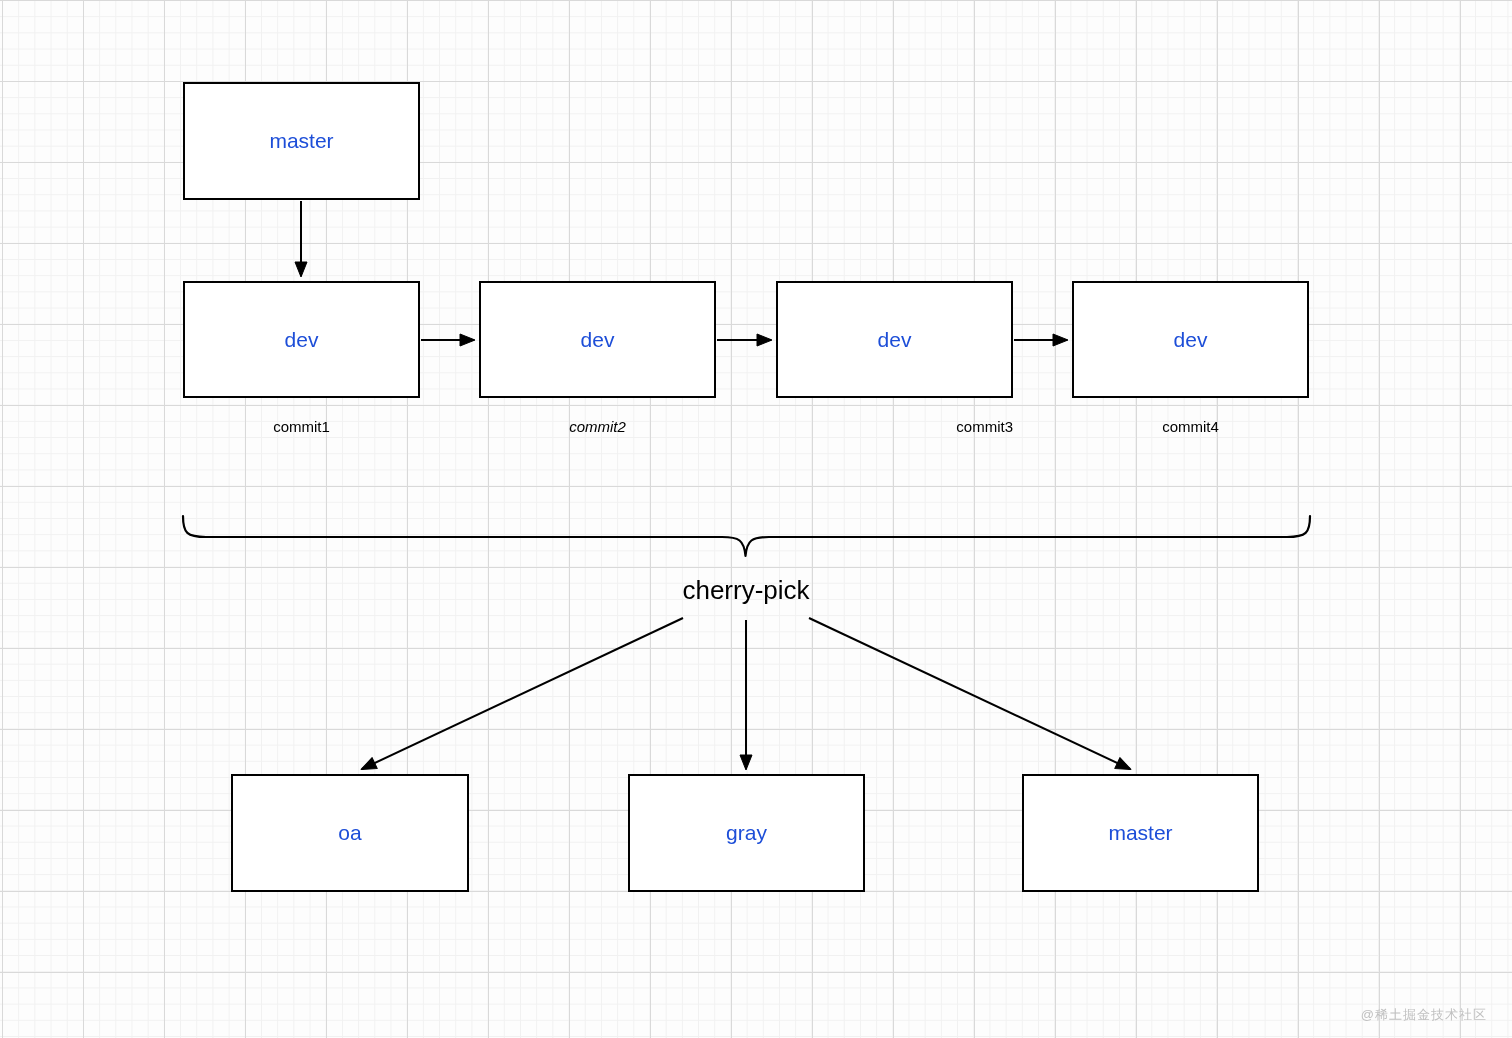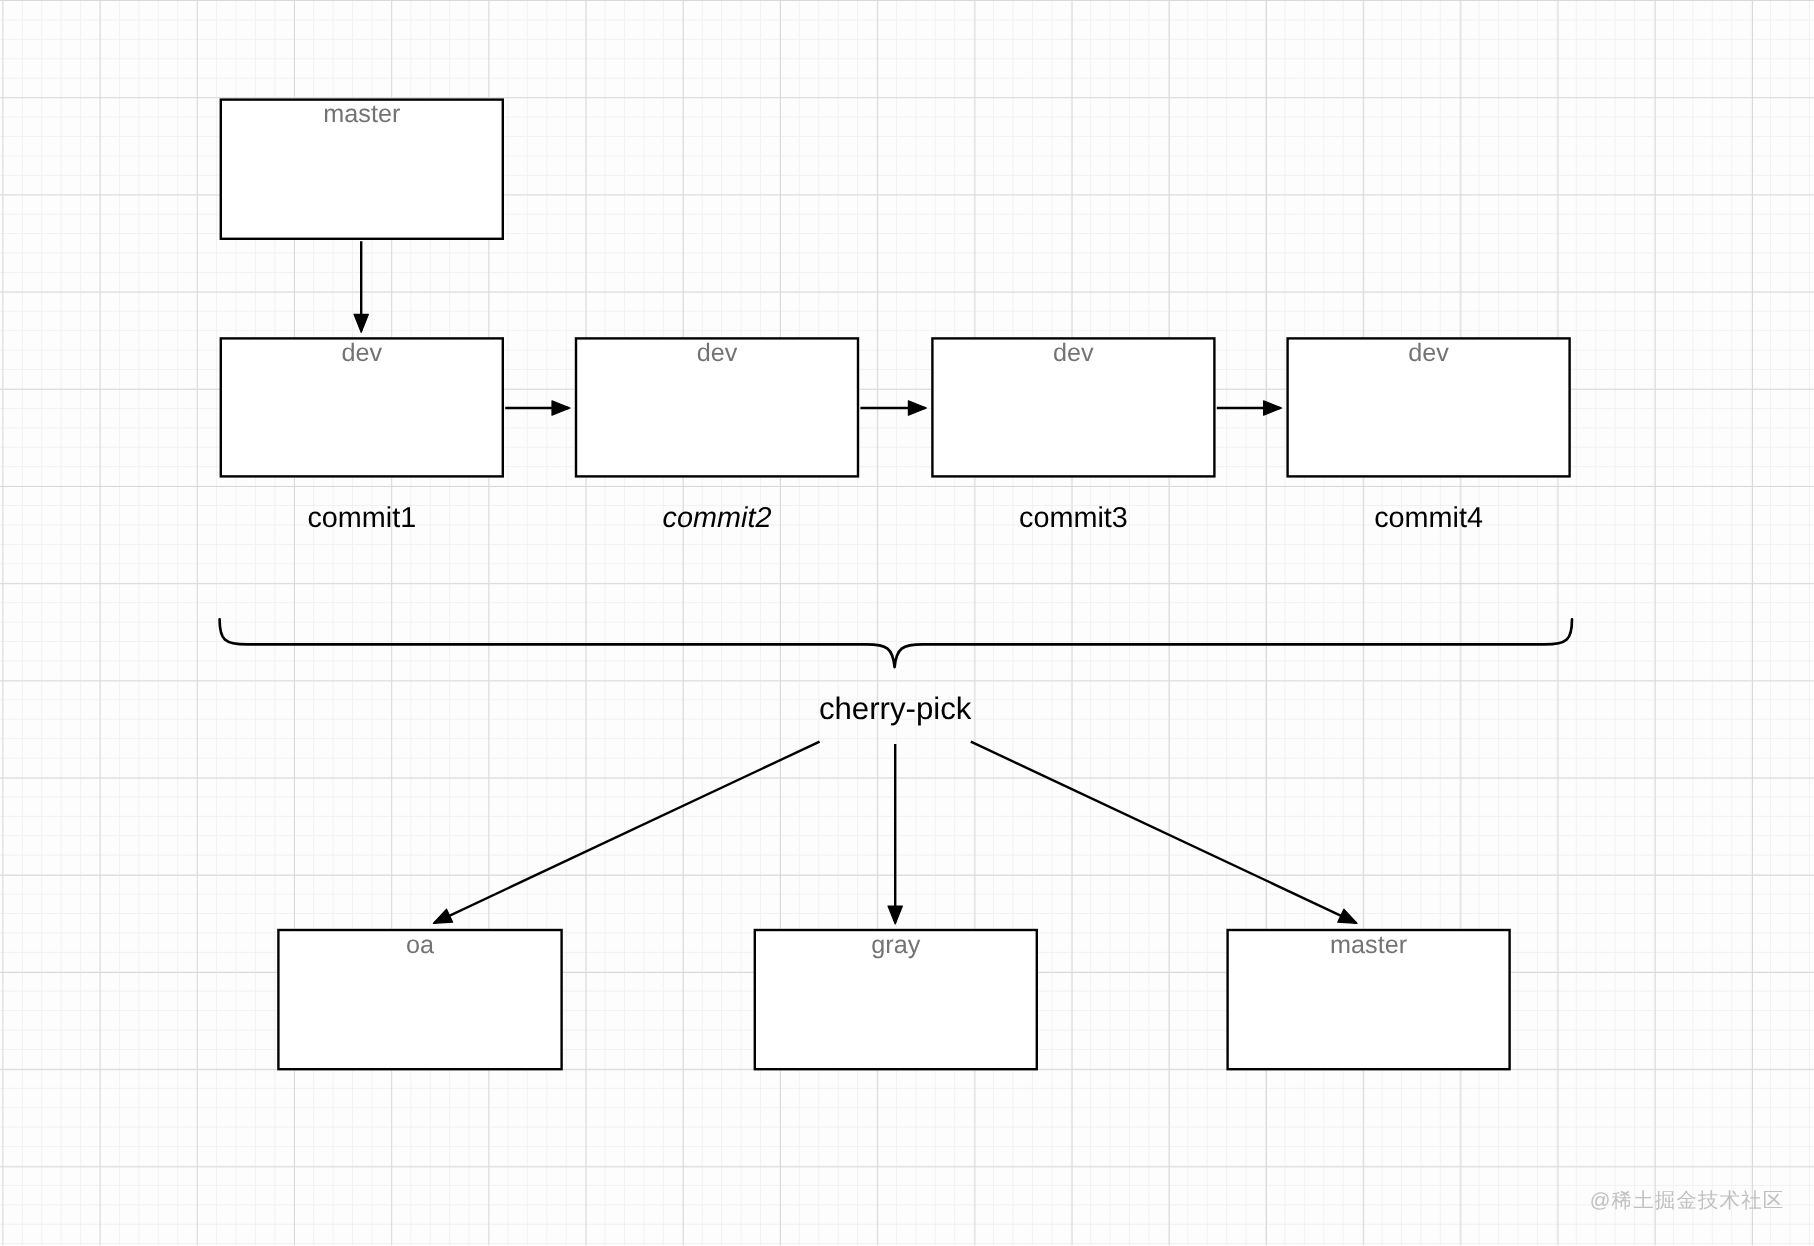--- a/index.html
+++ b/index.html
@@ -29,56 +29,56 @@
     width: 1512px;
     height: 1038px;
     pointer-events: none;
   }
   .node {
     position: absolute;
     box-sizing: border-box;
     border: 2px solid #000000;
     background: #ffffff;
     display: flex;
-    align-items: flex-start;
+    align-items: center;
     justify-content: center;
     font-size: 21px;
-    color: #737373;
+    color: #1d4ed8;
     white-space: nowrap;
   }
   
   .n-master-top { left: 183px; top: 82px;  width: 237px; height: 118px; }
   
   .n-dev1 { left: 183px;  top: 281px; width: 237px; height: 117px; }
   .n-dev2 { left: 479px;  top: 281px; width: 237px; height: 117px; }
   .n-dev3 { left: 776px;  top: 281px; width: 237px; height: 117px; }
   .n-dev4 { left: 1072px; top: 281px; width: 237px; height: 117px; }
   
   .n-oa          { left: 231px;  top: 774px; width: 238px; height: 118px; }
   .n-gray        { left: 628px;  top: 774px; width: 237px; height: 118px; }
   .n-master-bot  { left: 1022px; top: 774px; width: 237px; height: 118px; }
 
   .free-label {
     position: absolute;
-    font-size: 24px;
+    font-size: 15px;
     color: #000000;
     text-align: center;
     white-space: nowrap;
   }
   .l-commit1 { left: 183px;  top: 418px; width: 237px; }
   .l-commit2 { left: 479px;  top: 418px; width: 237px; font-style: italic; }
-  .l-commit3 { left: 776px;  top: 418px; width: 237px; }
+  .l-commit3 { left: 776px;  top: 418px; width: 237px; text-align: right; }
   .l-commit4 { left: 1072px; top: 418px; width: 237px; }
   .l-cherry  { left: 646px;  top: 575px; width: 200px; font-size: 26px; }
 
   .watermark {
     position: absolute;
     right: 25px;
-    bottom: 26px;
-    font-size: 17px;
+    bottom: 14px;
+    font-size: 13px;
     color: #c0c0c0;
     letter-spacing: 1px;
   }
 </style>
 </head>
 <body>
 
 <div class="canvas">
 
   <svg class="connectors" viewBox="0 0 1512 1038" xmlns="http://www.w3.org/2000/svg">

